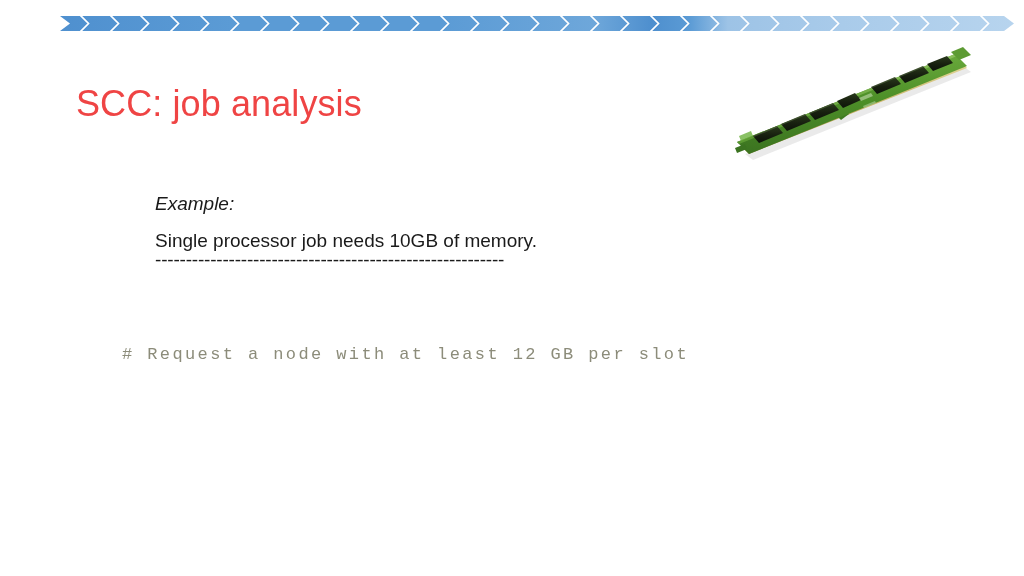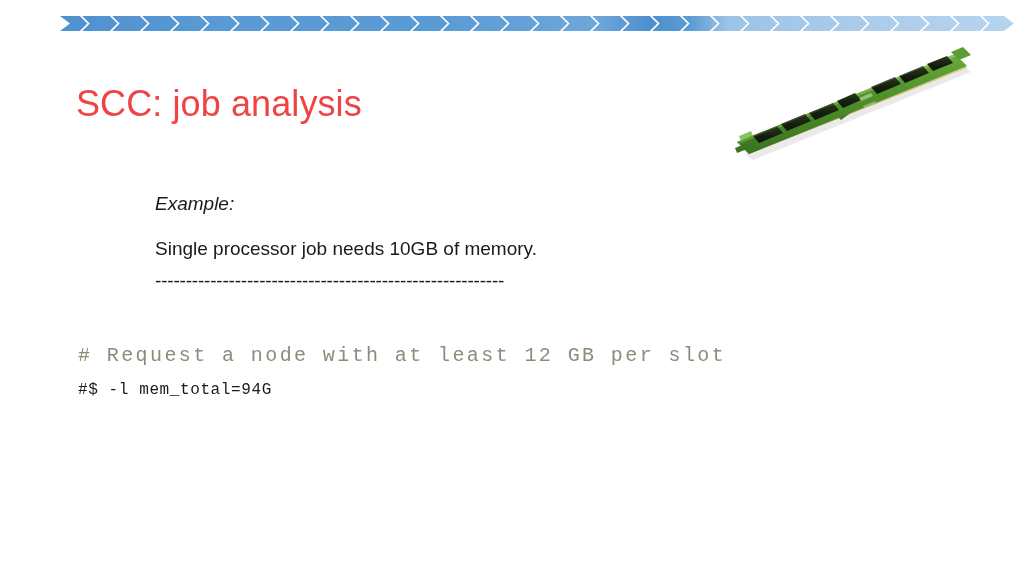--- a/index.html
+++ b/index.html
@@ -54,54 +54,54 @@
     position: absolute;
     left: 155px;
     top: 194px;
     width: 640px;
   }
   .example-label {
     font-size: 19px;
     font-style: italic;
     color: #1a1a1a;
     line-height: 1.0;
-    margin-bottom: 26px;
+    margin-bottom: 18px;
     white-space: nowrap;
   }
   .body-line {
     font-size: 19px;
     color: #1a1a1a;
     line-height: 1.0;
-    margin-bottom: 13px;
     white-space: nowrap;
   }
   .dash-rule {
     font-size: 19px;
     color: #1a1a1a;
     line-height: 1.0;
     letter-spacing: -0.2px;
     white-space: nowrap;
     overflow: hidden;
     width: 470px;
   }
 
   
   .code-block {
     position: absolute;
     left: 78px;
     top: 346px;
     font-family: "Liberation Mono", "DejaVu Sans Mono", monospace;
   }
   .code-comment {
-    font-size: 20px;
+    font-size: 17px;
     color: #8c8c7a;
     letter-spacing: 2.4px;
     line-height: 1.0;
     margin-bottom: 16px;
     white-space: nowrap;
+    margin-left: 44px;
   }
   .code-command {
     font-size: 16px;
     color: #1a1a1a;
     letter-spacing: 0.6px;
     line-height: 1.0;
     white-space: nowrap;
   }
 
   
@@ -183,21 +183,20 @@
   <h1 class="title">SCC: job analysis</h1>
 
   <div class="body-block">
     <div class="example-label">Example:</div>
     <div class="body-line">Single processor job needs 10GB of memory.</div>
     <div class="dash-rule">---------------------------------------------------------</div>
   </div>
 
   <div class="code-block">
     <div class="code-comment"># Request a node with at least 12 GB per slot</div>
-    <div class="code-command">#$ -l mem_total=94G</div>
   </div>
 
   <div class="ram-image">
     <svg viewBox="0 0 252 135">
       <defs>
         <linearGradient id="pcbGrad" x1="0" y1="0" x2="0" y2="1">
           <stop offset="0%" stop-color="#69a93b"></stop>
           <stop offset="45%" stop-color="#4d8f28"></stop>
           <stop offset="100%" stop-color="#3b7320"></stop>
         </linearGradient>

